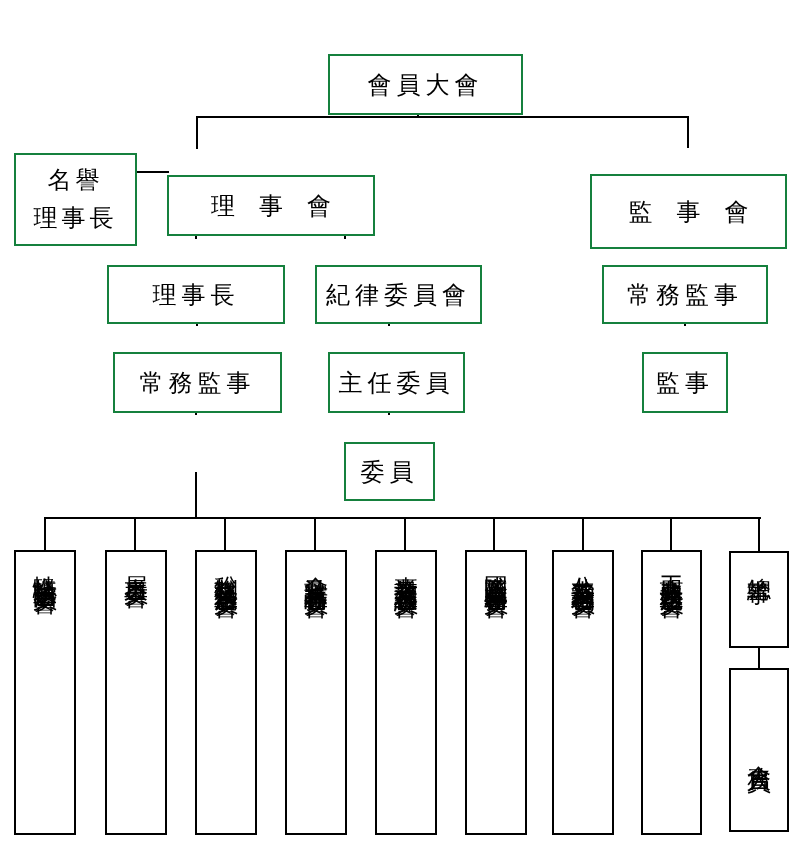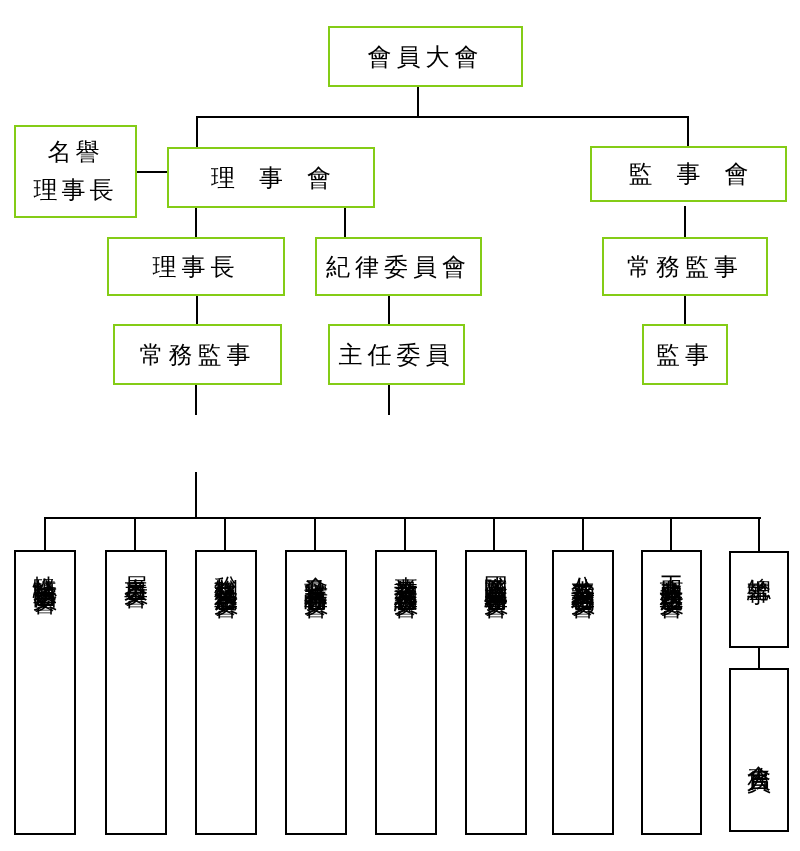--- a/index.html
+++ b/index.html
@@ -9,28 +9,29 @@
     width: 800px;
     height: 851px;
     background: #ffffff;
     font-family: "Liberation Serif", "DejaVu Serif", serif;
     color: #000000;
     overflow: hidden;
   }
   
   .box {
     position: absolute;
-    border: 2px solid #84cc16;
+    border: 2px solid #15803d;
     background: #ffffff;
     display: flex;
     align-items: center;
     justify-content: center;
     font-size: 24px;
     letter-spacing: 5px;
     white-space: nowrap;
+    margin-top: 28px;
   }
   .box--wide { letter-spacing: 0; font-family: Liberation Serif, serif; } 
   .box--twoline {
     flex-direction: column;
     letter-spacing: 4px;
     line-height: 1.55;
   }
   
   .vbox {
     position: absolute;
@@ -87,35 +88,36 @@
 
   <div class="box" style="left:328px;top:26px;width:195px;height:61px">會員大會</div>
 
   <div class="box box--twoline" style="left:14px;top:125px;width:123px;height:93px">
     <div>名譽</div>
     <div>理事長</div>
   </div>
 
   <div class="box box--wide" style="left:167px;top:147px;width:208px;height:61px">理　事　會</div>
 
-  <div class="box box--wide" style="left:590px;top:146px;width:197px;height:56px">監　事　會</div>
+  <div class="box box--wide" style="left:590px;top:146px;width:197px;height:75px">監　事　會</div>
 
   <div class="box" style="left:107px;top:237px;width:178px;height:59px">理事長</div>
 
   <div class="box" style="left:602px;top:237px;width:166px;height:59px">常務監事</div>
 
   <div class="box" style="left:315px;top:237px;width:167px;height:59px">紀律委員會</div>
 
   <div class="box" style="left:113px;top:324px;width:169px;height:61px">常務監事</div>
 
   <div class="box" style="left:642px;top:324px;width:86px;height:61px">監事</div>
 
   <div class="box" style="left:328px;top:324px;width:137px;height:61px">主任委員</div>
 
 
+  <div class="box" style="left:344px;top:414px;width:91px;height:59px">委員</div>
 
   <div class="vbox" style="left:14px;top:550px;width:62px;height:285px">
     <span class="vtext">性騷擾防治委員會</span>
   </div>
 
   <div class="vbox" style="left:105px;top:550px;width:62px;height:285px">
     <span class="vtext">屏東委員會</span>
   </div>
 
   <div class="vbox" style="left:195px;top:550px;width:62px;height:285px">

